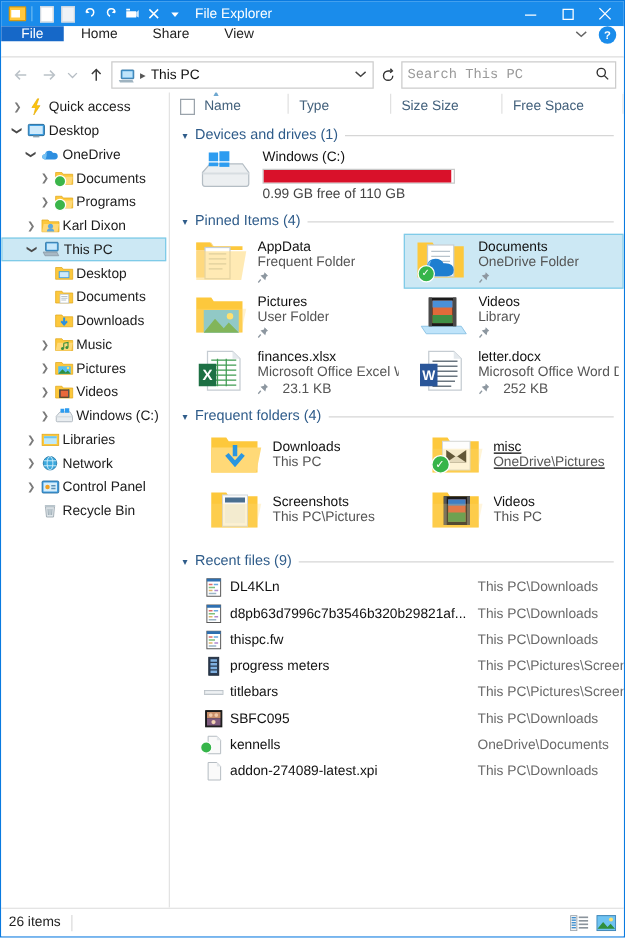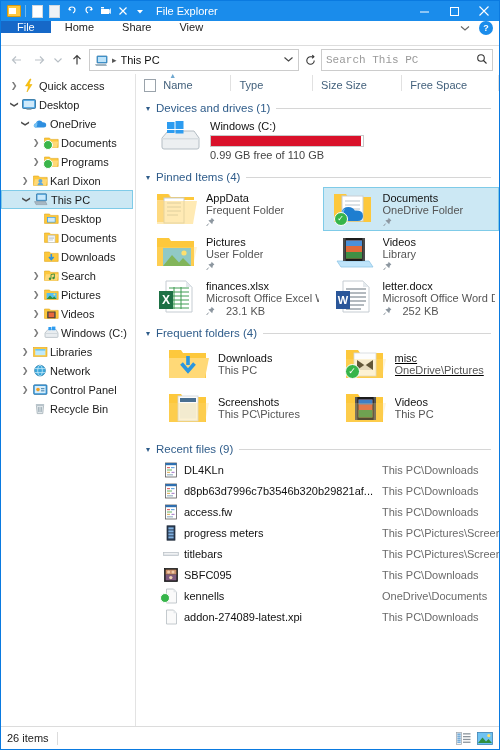--- a/index.html
+++ b/index.html
@@ -375,21 +375,21 @@
             <span class="exp">❯</span>
             <span class="nico">
               <svg width="15" height="13" viewBox="0 0 15 13">
                 <path d="M0.5 2 L5.5 2 L6.6 3.4 L14.2 3.4 L14.2 11.4 L0.5 11.4 Z" fill="#fdc83c" stroke="#e0a81e" stroke-width="0.6"></path>
                 <path d="M2 5.2 L14.2 5.2 L13 11.4 L0.6 11.4 Z" fill="#ffd977"></path>
                 <path d="M7 5.6 L7 9.5 M7 5.6 L10.4 4.9 L10.4 8.8" stroke="#3b8f3e" stroke-width="0.9" fill="none"></path>
                 <circle cx="6" cy="9.7" r="1.2" fill="#3b8f3e"></circle>
                 <circle cx="9.5" cy="9" r="1.2" fill="#3b8f3e"></circle>
               </svg>
             </span>
-            <span class="nlabel">Search</span>
+            <span class="nlabel">Music</span>
           </div>
           <div class="nrow" style="padding-left: 28px;">
             <span class="exp">❯</span>
             <span class="nico">
               <svg width="15" height="13" viewBox="0 0 15 13">
                 <path d="M0.5 2 L5.5 2 L6.6 3.4 L14.2 3.4 L14.2 11.4 L0.5 11.4 Z" fill="#fdc83c" stroke="#e0a81e" stroke-width="0.6"></path>
                 <rect x="2.6" y="5" width="10" height="6" fill="#56c0f0"></rect>
                 <path d="M2.6 11 L6 7.4 L8.6 10 L10.2 8.4 L12.6 11 Z" fill="#2f8f3e"></path>
                 <circle cx="10.4" cy="6.4" r="1" fill="#ffe36b"></circle>
               </svg>
@@ -754,21 +754,21 @@
                   <rect x="2.5" y="1" width="11" height="14" fill="#fff" stroke="#5a5a5a" stroke-width="0.8"></rect>
                   <rect x="2.5" y="1" width="11" height="2.2" fill="#2e6fb0"></rect>
                   <rect x="4" y="5" width="3" height="1.2" fill="#e06a6a"></rect>
                   <rect x="8" y="5" width="3.5" height="1.2" fill="#6aa8e0"></rect>
                   <rect x="4" y="7.4" width="5" height="1.2" fill="#7ec07e"></rect>
                   <rect x="4" y="9.8" width="3" height="1.2" fill="#e0b46a"></rect>
                   <rect x="8.5" y="9.8" width="3" height="1.2" fill="#b08ad0"></rect>
                   <rect x="4" y="12.2" width="6" height="1.2" fill="#9ab4c6"></rect>
                 </svg>
               </span>
-              <span class="rname">access.fw</span>
+              <span class="rname">thispc.fw</span>
               <span class="rpath">This PC\Downloads</span>
             </div>
             <div class="rfile">
               <span class="ric" style="position: relative;">
                 <svg width="16" height="16" viewBox="0 0 16 16">
                   <rect x="4" y="0.8" width="8" height="14.4" fill="#2a3b52" stroke="#1b2736" stroke-width="0.7"></rect>
                   <rect x="5.4" y="2.4" width="5.2" height="2" fill="#7fb0e0"></rect>
                   <rect x="5.4" y="5.4" width="5.2" height="2" fill="#7fb0e0"></rect>
                   <rect x="5.4" y="8.4" width="5.2" height="2" fill="#7fb0e0"></rect>
                   <rect x="5.4" y="11.4" width="5.2" height="2" fill="#7fb0e0"></rect>

